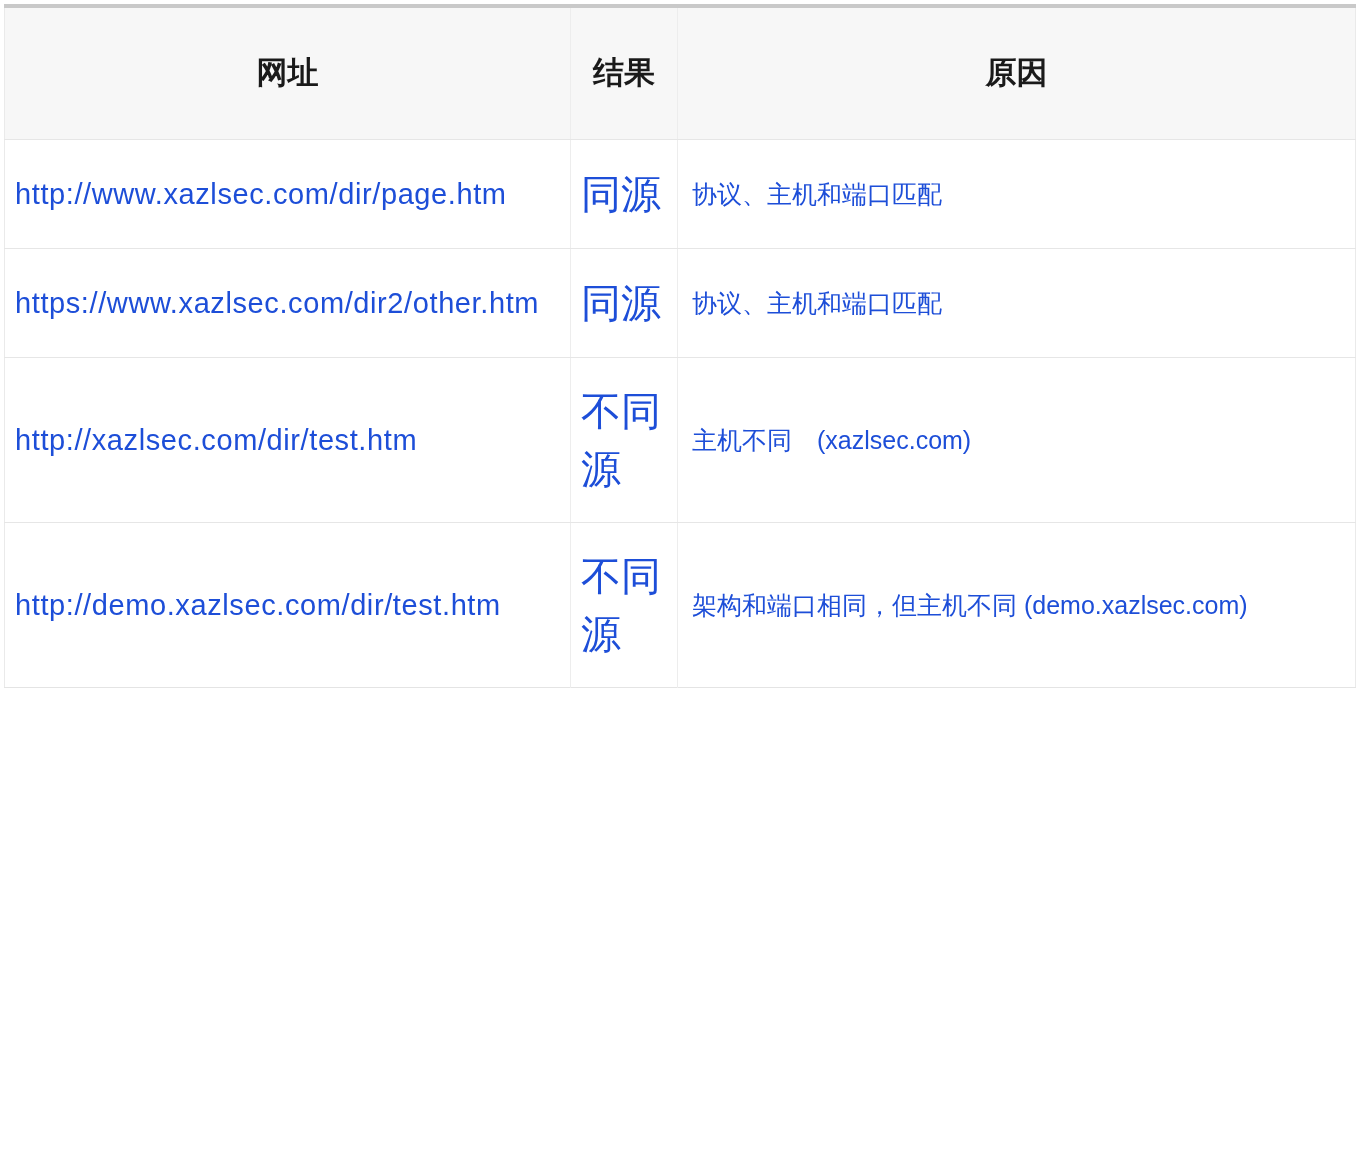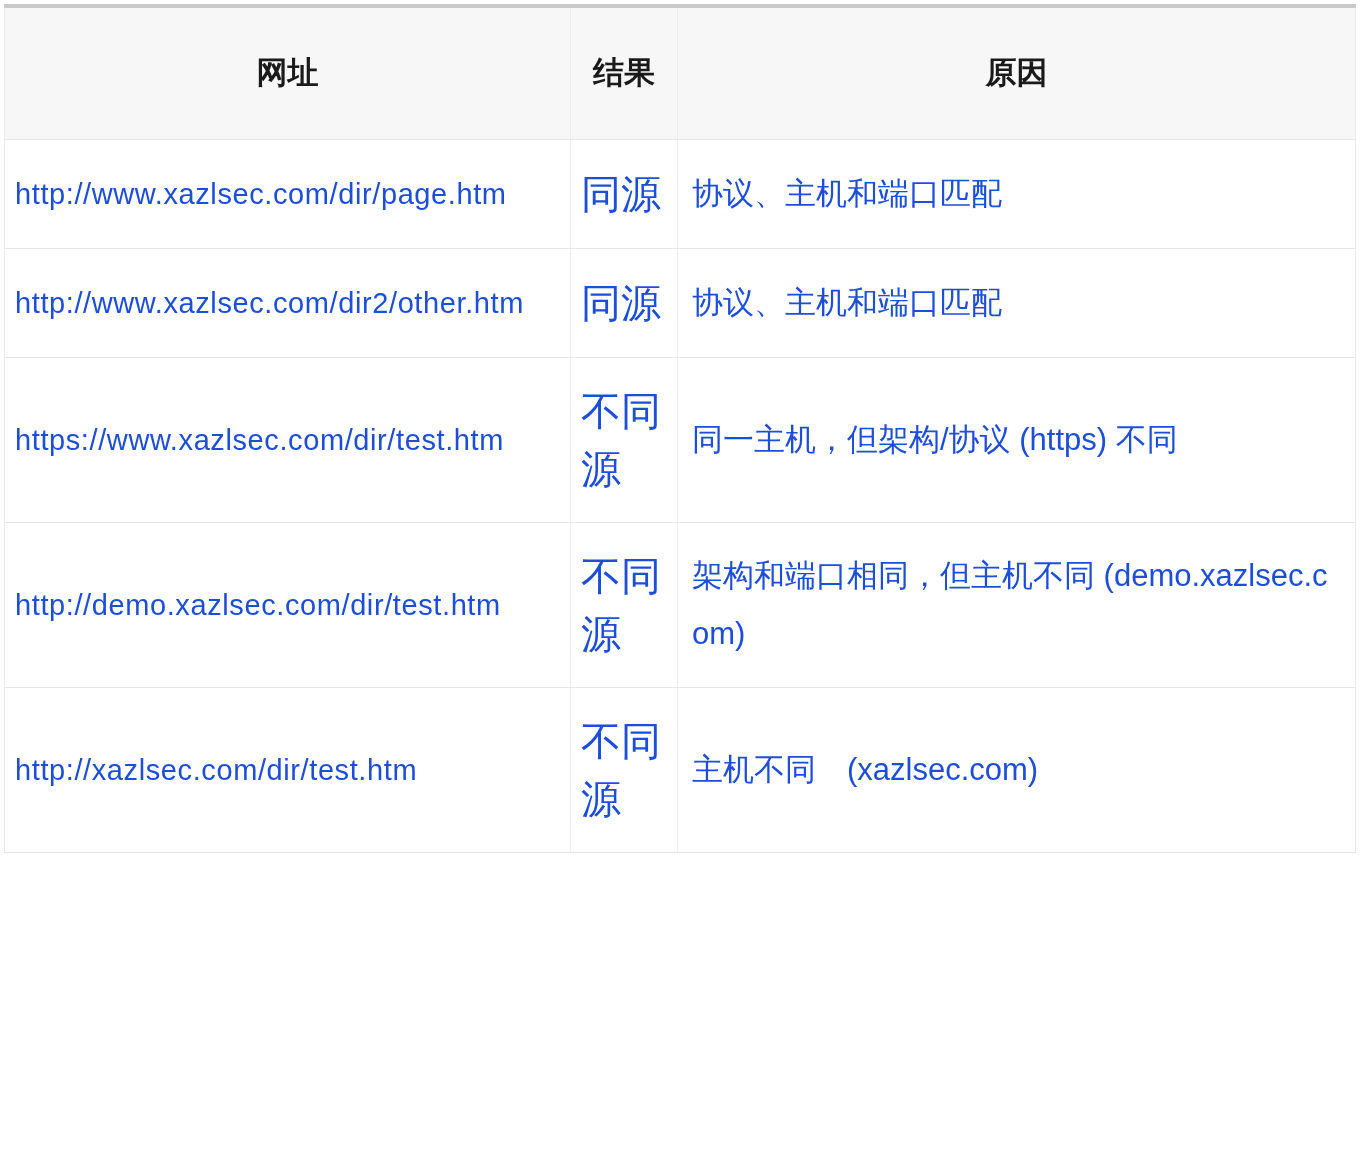--- a/index.html
+++ b/index.html
@@ -74,21 +74,21 @@
     white-space: normal;
   }
   .cell-result {
     font-size: 40px;
     line-height: 58px;
     padding: 20px 6px 20px 6px;
     word-break: break-all;
     text-align: left;
   }
   .cell-reason {
-    font-size: 31px;
+    font-size: 25px;
     line-height: 58px;
     padding: 20px 12px 20px 10px;
     word-break: break-all;
     white-space: normal;
   }
 
   
   .cell-result.wrap-two { max-width: 92px; }
 </style>
 </head>
@@ -115,57 +115,46 @@
         </td>
         <td class="td-result">
           <div class="cell-result">同源</div>
         </td>
         <td class="td-reason">
           <div class="cell-reason">协议、主机和端口匹配</div>
         </td>
       </tr>
       <tr>
         <td class="td-url">
-          <div class="cell-url">http://www.xazlsec.com/dir2/other.htm</div>
+          <div class="cell-url">https://www.xazlsec.com/dir2/other.htm</div>
         </td>
         <td class="td-result">
           <div class="cell-result">同源</div>
         </td>
         <td class="td-reason">
           <div class="cell-reason">协议、主机和端口匹配</div>
         </td>
       </tr>
       <tr>
         <td class="td-url">
-          <div class="cell-url">https://www.xazlsec.com/dir/test.htm</div>
+          <div class="cell-url">http://xazlsec.com/dir/test.htm</div>
         </td>
         <td class="td-result">
           <div class="cell-result wrap-two">不同源</div>
         </td>
         <td class="td-reason">
-          <div class="cell-reason">同一主机，但架构/协议 (https) 不同</div>
+          <div class="cell-reason">主机不同　(xazlsec.com)</div>
         </td>
       </tr>
       <tr>
         <td class="td-url">
           <div class="cell-url">http://demo.xazlsec.com/dir/test.htm</div>
         </td>
         <td class="td-result">
           <div class="cell-result wrap-two">不同源</div>
         </td>
         <td class="td-reason">
           <div class="cell-reason">架构和端口相同，但主机不同 (demo.xazlsec.com)</div>
         </td>
       </tr>
-      <tr>
-        <td class="td-url">
-          <div class="cell-url">http://xazlsec.com/dir/test.htm</div>
-        </td>
-        <td class="td-result">
-          <div class="cell-result wrap-two">不同源</div>
-        </td>
-        <td class="td-reason">
-          <div class="cell-reason">主机不同　(xazlsec.com)</div>
-        </td>
-      </tr>
     </tbody>
   </table>
 </div>
 
 </body></html>

